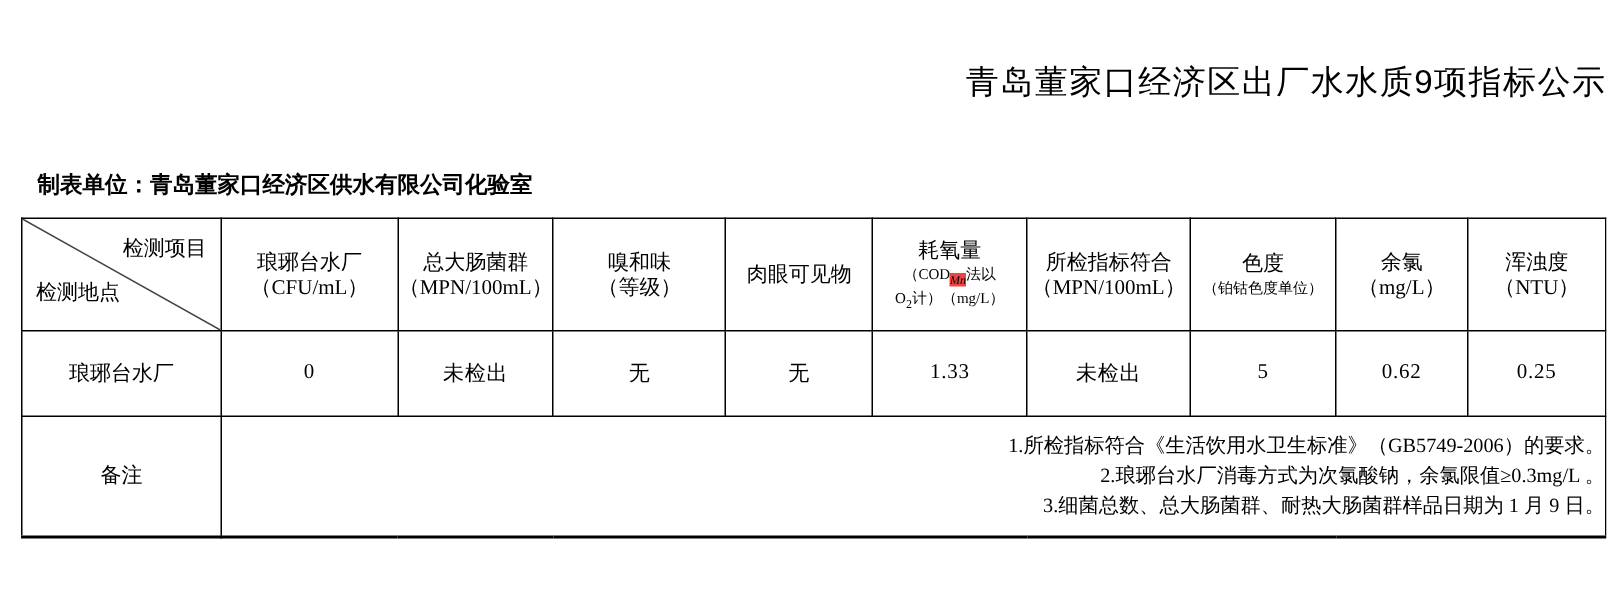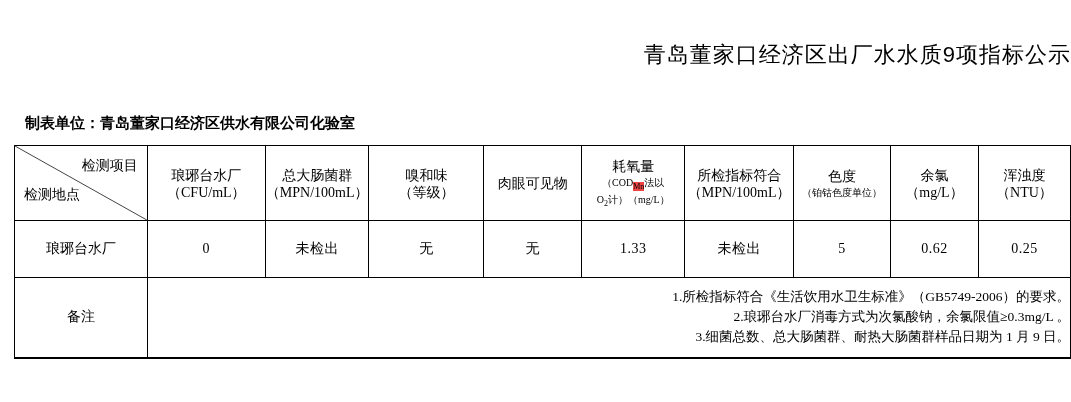--- a/index.html
+++ b/index.html
@@ -78,20 +78,21 @@
     font-size: 14px;
   }
 
   .hname { font-size: 14px; line-height: 19px; }
   .hunit { font-size: 14px; line-height: 16px; }
   .hunit.tiny { font-size: 10px; line-height: 13px; }
   sub.small-sub { font-size: 8px; }
   sub.mn-sub {
     font-size: 8px;
     background: #ef4444;
+    font-style: italic;
   }
 
   td.row-label { font-size: 14px; }
   td.value-cell { font-size: 14px; letter-spacing: 0.5px; }
 
   td.remarks-cell {
     text-align: right;
     vertical-align: middle;
     padding-left: 4px;
     font-size: 13.5px;

